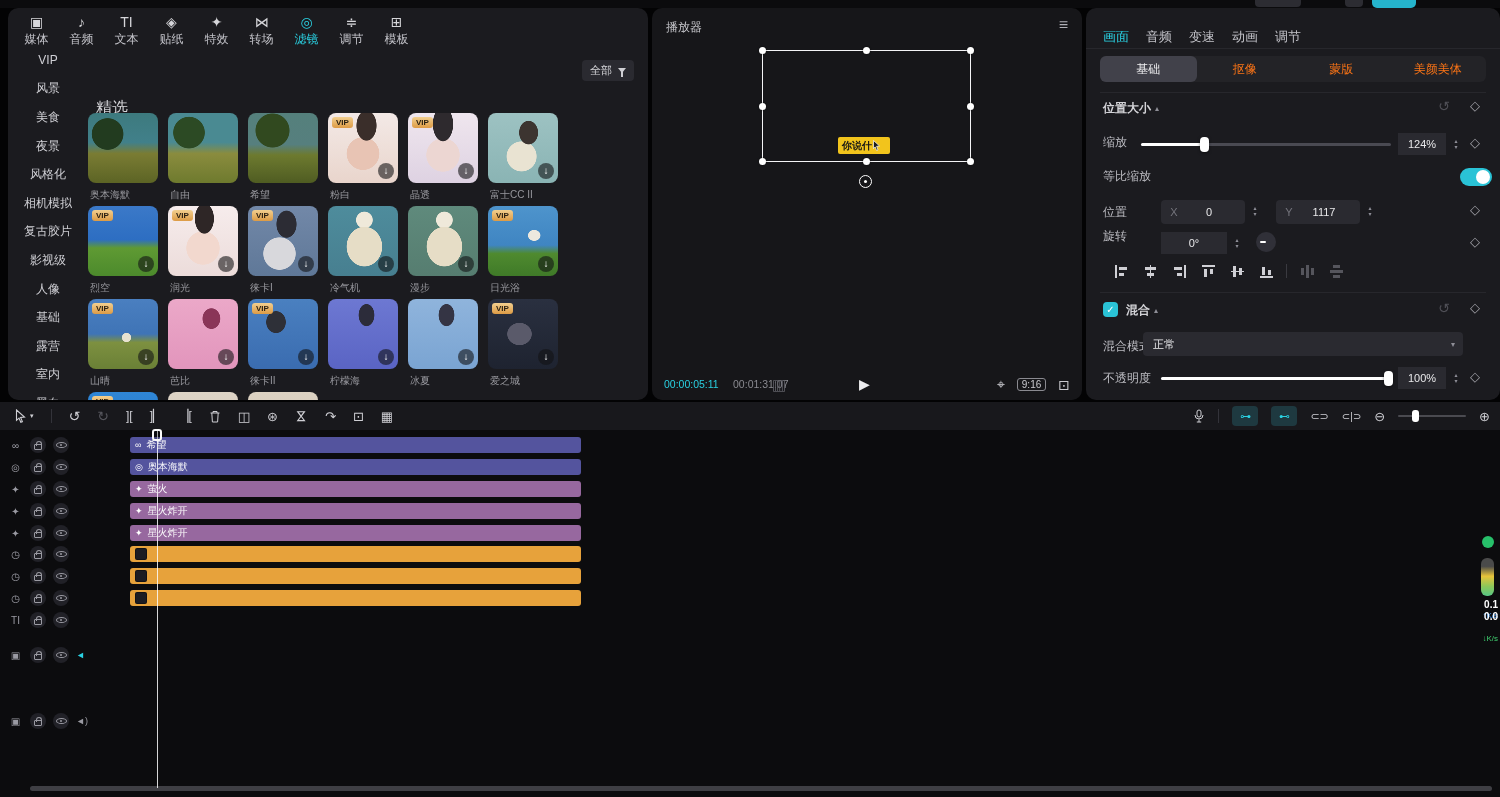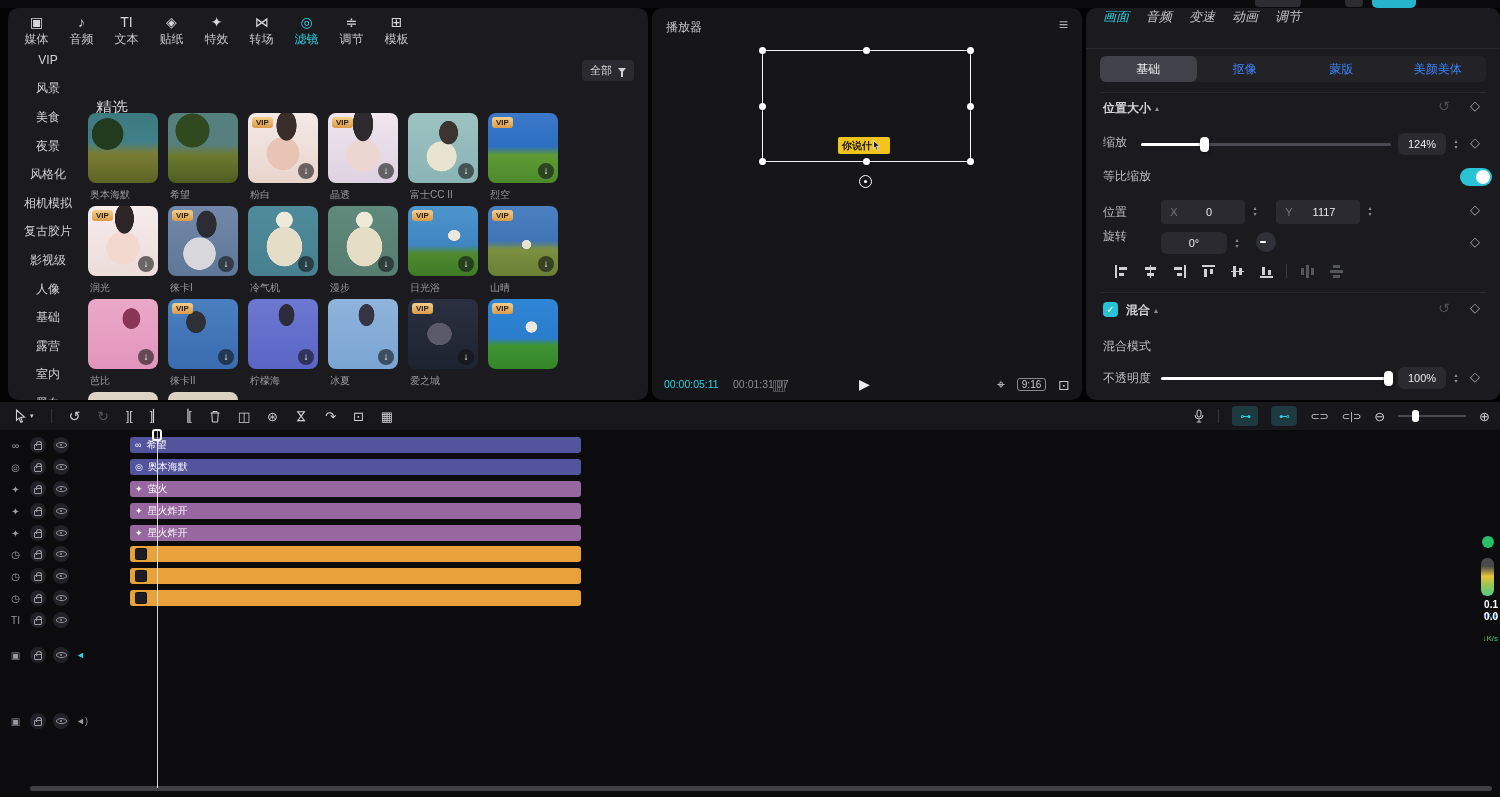--- a/index.html
+++ b/index.html
@@ -58,35 +58,35 @@
   #ptimes{position:absolute;left:12px;top:4px;font-family:"DejaVu Sans Mono",monospace;font-size:10.5px;}
   #ptimes .cur{color:#2ad1e2;} #ptimes .tot{color:#8a8a90;margin-left:8px;}
   #pframes{position:absolute;left:120px;top:2px;color:#5f5f66;font-size:15px;}
   #pplay{position:absolute;left:207px;top:2px;color:#ececef;font-size:14px;}
   #pright{position:absolute;right:12px;top:2px;display:flex;align-items:center;gap:12px;}
   #pright .g{color:#c9c9ce;font-size:14px;}
   #pratio{border:1px solid #8a8a90;border-radius:3px;padding:0px 4px;font-size:10px;color:#c9c9ce;}
 
   
   #props{left:1086px;top:8px;width:414px;height:392px;}
-  #prop-tabs{position:absolute;left:17px;top:0;display:flex;gap:17px;font-style:italic;}
+  #prop-tabs{position:absolute;left:17px;top:20px;display:flex;gap:17px;}
   .ptab{font-size:13px;color:#c3c3c9;} .ptab.active{color:#2ad1e2;}
   .pdiv{position:absolute;left:0;right:0;height:1px;background:#27272c;}
   #subtabs{position:absolute;left:14px;right:14px;top:48px;height:26px;background:#232327;border-radius:6px;display:flex;}
-  .stab{flex:1;display:flex;align-items:center;justify-content:center;font-size:12px;color:#3b82f6;border-radius:6px;}
+  .stab{flex:1;display:flex;align-items:center;justify-content:center;font-size:12px;color:#f97316;border-radius:6px;}
   .stab.active{background:#41414a;color:#f0f0f2;}
   .sec-label{font-size:12px;color:#d4d4d8;font-weight:bold;}
   .caret{font-size:8px;color:#8e8e96;margin-left:4px;}
   .reset{position:absolute;left:352px;color:#4f4f56;font-size:14px;}
   .kf{position:absolute;left:384px;color:#a6a6ac;font-size:13px;}
   .plabel{position:absolute;left:17px;font-size:12px;color:#bcbcc2;}
   .track3{position:absolute;height:3px;background:#4a4a52;border-radius:2px;}
   .tfill{position:absolute;height:3px;background:#fff;border-radius:2px;}
   .thandle{position:absolute;width:9px;height:15px;background:#fff;border-radius:4px;box-shadow:0 1px 3px rgba(0,0,0,.5);}
-  .vbox{position:absolute;width:48px;height:22px;background:#2a2a30;border-radius:6px;color:#e8e8ea;font-size:11px;display:flex;align-items:center;justify-content:center;}
+  .vbox{position:absolute;width:48px;height:22px;background:#2a2a30;border-radius:0;color:#e8e8ea;font-size:11px;display:flex;align-items:center;justify-content:center;}
   .stepper{position:absolute;width:12px;height:22px;display:flex;flex-direction:column;align-items:center;justify-content:center;color:#8e8e96;font-size:6px;line-height:6px;}
   #toggle-uniform{position:absolute;left:374px;top:160px;width:32px;height:18px;border-radius:9px;background:#2ac3d6;}
   #toggle-uniform::after{content:"";position:absolute;right:2px;top:2px;width:14px;height:14px;border-radius:50%;background:#fff;}
   .xybox{position:absolute;width:84px;height:24px;background:#2a2a30;border-radius:4px;display:flex;align-items:center;}
   .xybox .ax{width:26px;text-align:center;font-size:11px;color:#74747c;}
   .xybox .val{flex:1;text-align:center;font-size:11px;color:#e8e8ea;padding-right:14px;}
   #rot-dial{position:absolute;left:170px;top:224px;width:20px;height:20px;border-radius:50%;background:#303038;}
   #rot-dial::after{content:"";position:absolute;left:4px;top:9px;width:6px;height:2px;background:#fff;border-radius:1px;}
   #align-row{position:absolute;left:26px;top:252px;height:22px;display:flex;align-items:center;gap:11px;}
   .abtn{width:18px;height:18px;display:flex;align-items:center;justify-content:center;}
@@ -208,20 +208,24 @@
       <span>全部</span>
       <div class="funnel"></div>
     </div>
     <div id="lib-section">精选</div>
     <div id="lib-grid">
         <div class="fcard">
           <div class="fthumb" style="background: radial-gradient(circle at 28% 30%, rgb(34, 59, 31) 0px, rgb(34, 59, 31) 22%, rgba(0, 0, 0, 0) 23%), linear-gradient(rgb(61, 122, 126) 0%, rgb(65, 128, 138) 42%, rgb(122, 124, 51) 58%, rgb(92, 100, 37) 100%);"></div>
           <div class="fname">奥本海默</div>
         </div>
         <div class="fcard">
+          <div class="fthumb" style="background: radial-gradient(circle at 30% 28%, rgb(44, 74, 36) 0px, rgb(44, 74, 36) 22%, rgba(0, 0, 0, 0) 23%), linear-gradient(rgb(74, 138, 146) 0%, rgb(74, 138, 146) 42%, rgb(138, 140, 62) 58%, rgb(110, 122, 46) 100%);"></div>
+          <div class="fname">自由</div>
+        </div>
+        <div class="fcard">
           <div class="fthumb" style="background: radial-gradient(circle at 35% 25%, rgb(49, 73, 31) 0px, rgb(49, 73, 31) 24%, rgba(0, 0, 0, 0) 25%), linear-gradient(rgb(85, 128, 124) 0%, rgb(86, 127, 126) 45%, rgb(109, 122, 47) 60%, rgb(79, 92, 34) 100%);"></div>
           <div class="fname">希望</div>
         </div>
         <div class="fcard">
           <div class="fthumb" style="background: radial-gradient(at 55% 18%, rgb(58, 46, 42) 0px, rgb(58, 46, 42) 18%, rgba(0, 0, 0, 0) 19%), radial-gradient(circle at 50% 58%, rgb(232, 196, 180) 0px, rgb(232, 196, 180) 30%, rgba(0, 0, 0, 0) 31%), linear-gradient(rgb(243, 233, 230) 0%, rgb(233, 213, 204) 100%);">
             <span class="vip">VIP</span>
             <span class="dl">↓</span>
           </div>
           <div class="fname">粉白</div>
         </div>
@@ -468,20 +472,24 @@
 
     <div id="blend-check">✓</div>
     <div style="position:absolute;left:40px;top:294px;display:flex;align-items:center;">
       <span class="sec-label">混合</span>
       <span class="caret">▴</span>
     </div>
     <span class="reset" style="top:292px;">↺</span>
     <span class="kf" style="top:292px;">◇</span>
 
     <span class="plabel" style="top:330px;">混合模式</span>
+    <div id="blend-select">
+      <span class="val">正常</span>
+      <span class="dd">▾</span>
+    </div>
 
     <span class="plabel" style="top:362px;">不透明度</span>
     <div class="track3" style="left:75px;top:369px;width:230px;">
       <div class="tfill" style="left:0;width:230px;"></div>
     </div>
     <div class="thandle" style="left:298px;top:363px;"></div>
     <div class="vbox" style="left:312px;top:359px;">100%</div>
     <div class="stepper" style="left:364px;top:359px;">
         <span>▴</span>
         <span>▾</span>

